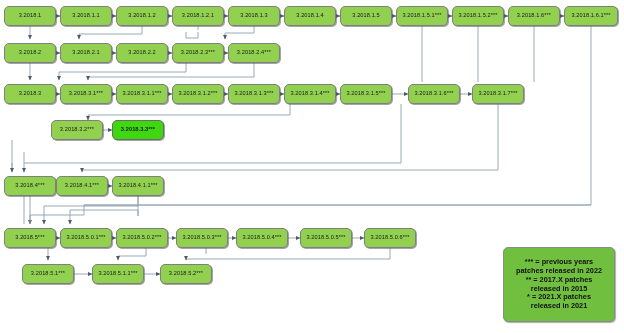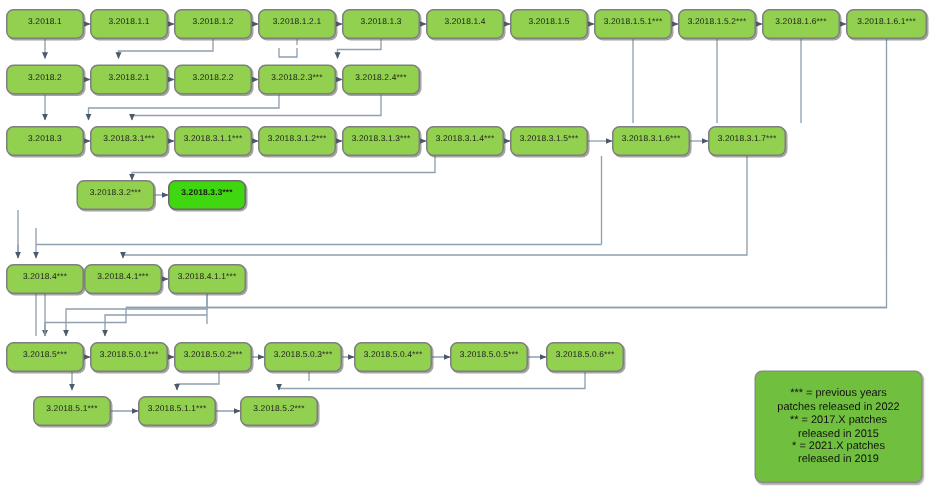--- a/index.html
+++ b/index.html
@@ -46,21 +46,21 @@
     background:#70BF3F;
     border:1px solid #8a8a8a;
     border-radius:5px;
     box-shadow:1px 1px 1px rgba(90,90,90,0.5);
     display:flex;flex-direction:column;
     align-items:center;justify-content:center;
     z-index:4;
   }
   #legend .lline{
     font-size:7.3px;
-    font-weight:normal;
+    font-weight:bold;
     color:#111;
     line-height:1.22;
     text-align:center;
     white-space:nowrap;
   }
 </style>
 </head>
 <body>
 
 <div id="canvas">
@@ -216,15 +216,15 @@
       <div class="node" style="left: 92px; top: 264px; width: 52px; height: 20px;">3.2018.5.1.1***</div>
       <div class="node" style="left: 160px; top: 264px; width: 52px; height: 20px;">3.2018.5.2***</div>
     </div>
 
   <div id="legend">
       <div class="lline">*** = previous years</div>
       <div class="lline">patches released in 2022</div>
       <div class="lline">** = 2017.X patches</div>
       <div class="lline">released in 2015</div>
       <div class="lline">* = 2021.X patches</div>
-      <div class="lline">released in 2019</div>
+      <div class="lline">released in 2021</div>
     </div>
 </div>
 
 </body></html>

